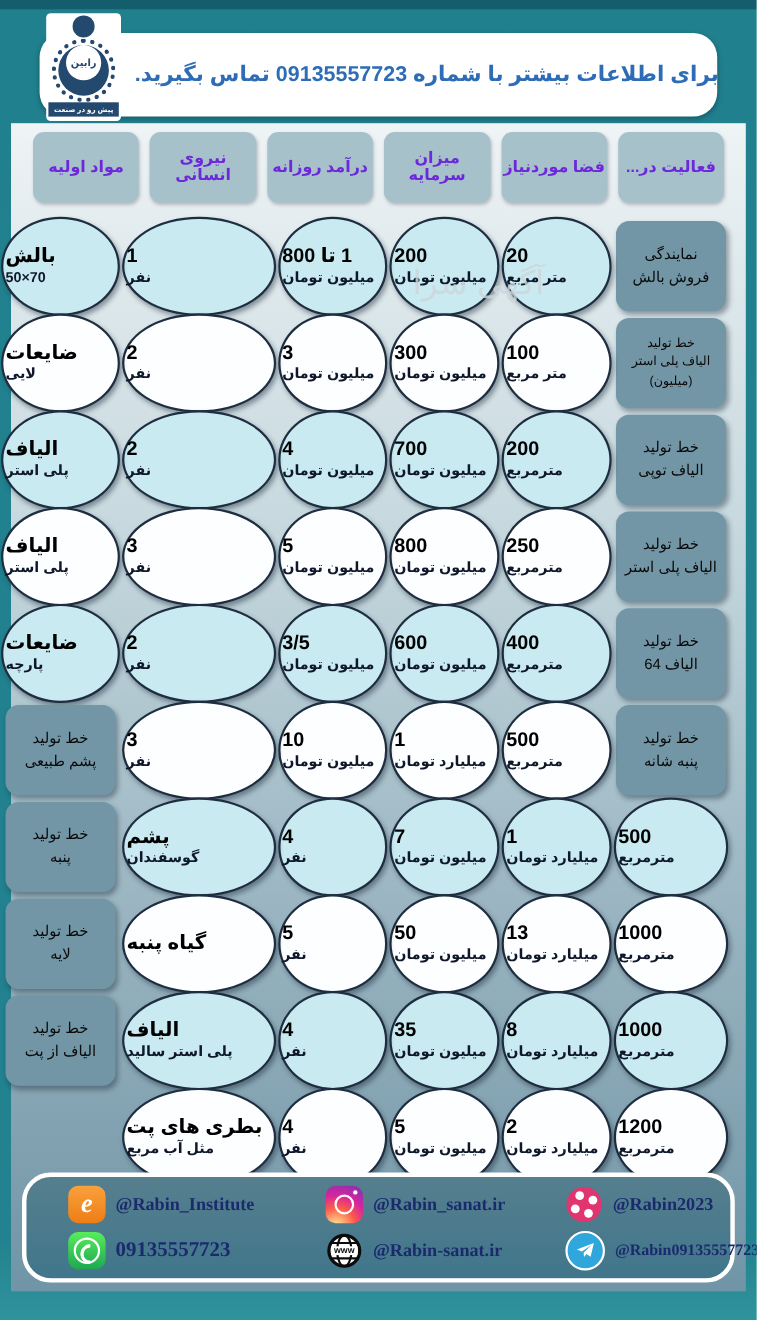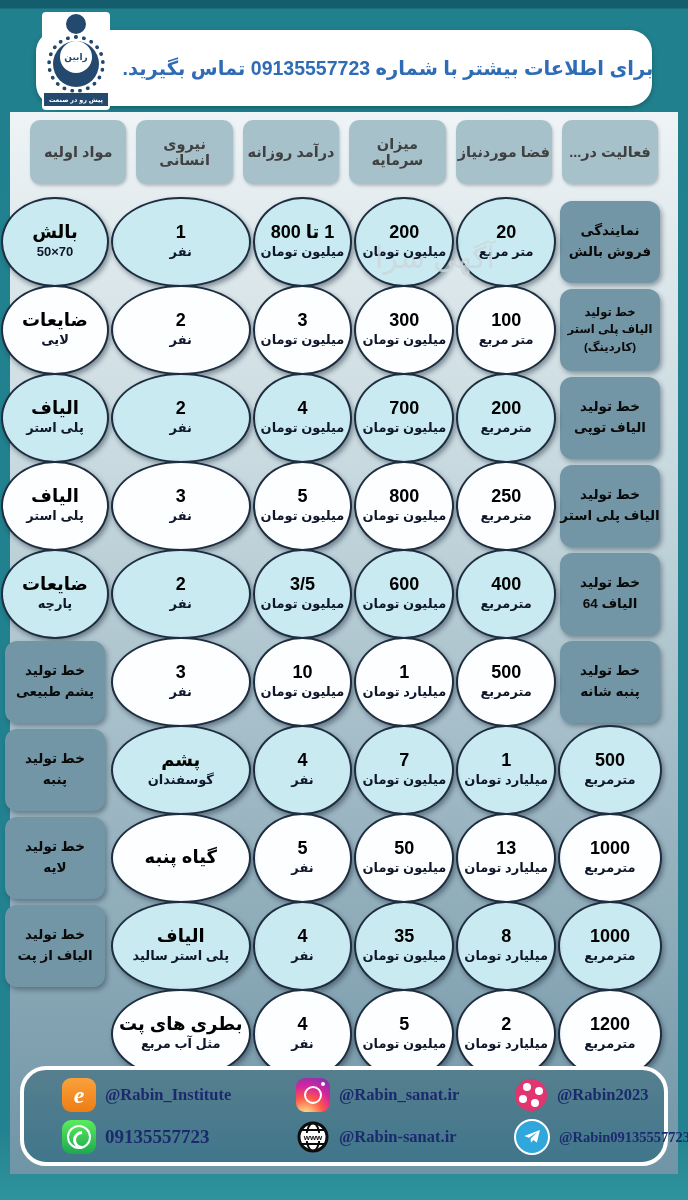--- a/index.html
+++ b/index.html
@@ -23,30 +23,30 @@
     display:flex;align-items:center;justify-content:center;direction:rtl;unicode-bidi:plaintext;white-space:nowrap;}
 
   
   .panel{position:absolute;left:10px;right:10px;top:112px;bottom:26px;
     background:linear-gradient(180deg,#eff4f6 0%,#e2ebee 10%,#c6d8de 35%,#a3bcc7 60%,#84a3b2 85%,#6f95a6 100%);}
 
   
   .thead,.tbody{direction:rtl;display:grid;grid-template-columns:96px repeat(5,1fr);column-gap:10px;padding:0 20px;}
   .thead{margin-top:8px;}
   .hcell{height:60px;background:#a7c1cb;border-radius:10px;display:flex;align-items:center;justify-content:center;
-    color:#404040;font-weight:700;font-size:14.5px;text-align:center;direction:rtl;unicode-bidi:plaintext;
+    color:#6d28d9;font-weight:700;font-size:14.5px;text-align:center;direction:rtl;unicode-bidi:plaintext;
     box-shadow:1px 2px 3px rgba(30,45,60,.25);padding:2px;}
   .tbody{margin-top:14px;grid-auto-rows:88px;align-items:center;justify-items:center;}
   .acell{width:96px;min-height:76px;background:#7296a6;border-radius:12px;display:flex;flex-direction:column;
     align-items:center;justify-content:center;box-shadow:2px 3px 5px rgba(25,40,55,.4);padding:3px 2px;}
-  .aline{direction:rtl;unicode-bidi:plaintext;color:#0a0a0a;font-weight:700;font-size:13.5px;line-height:1.55;
+  .aline{direction:rtl;unicode-bidi:plaintext;color:#0a0a0a;font-weight:400;font-size:13.5px;line-height:1.55;
     white-space:nowrap;text-align:right;}
   .acell-small .aline{font-size:11.5px;line-height:1.5;}
   .oval{width:100%;height:82px;border-radius:50%;border:2px solid #1e2d3f;display:flex;flex-direction:column;
-    align-items:center;justify-content:center;box-shadow:2px 3px 5px rgba(25,40,55,.45);padding:2px;}
+    align-items:flex-end;justify-content:center;box-shadow:2px 3px 5px rgba(25,40,55,.45);padding:2px;}
   .tint-blue{background:#c8eaf0;}
   .tint-white{background:#fdfeff;}
   .oval-l1{direction:rtl;unicode-bidi:plaintext;color:#000;font-weight:700;font-size:18px;line-height:1.2;white-space:nowrap;}
   .oval-l2{direction:rtl;unicode-bidi:plaintext;color:#0f172a;font-weight:700;font-size:13px;line-height:1.45;white-space:nowrap;}
 
   .watermark{position:absolute;top:128px;left:365px;direction:rtl;unicode-bidi:plaintext;font-size:30px;
     font-weight:400;color:#cdd7db;opacity:.8;letter-spacing:1px;}
 
   
   .footer{position:absolute;left:10px;right:10px;bottom:8px;height:84px;border:4px solid #ffffff;border-radius:26px;
@@ -128,21 +128,21 @@
           <span class="oval-l1">1</span>
           <span class="oval-l2">نفر</span>
         </div>
         <div class="oval tint-blue">
           <span class="oval-l1">بالش</span>
           <span class="oval-l2">50×70</span>
         </div>
         <div class="acell acell-small">
           <span class="aline">خط تولید</span>
           <span class="aline">الیاف پلی استر</span>
-          <span class="aline">(کاردینگ)</span>
+          <span class="aline">(میلیون)</span>
         </div>
         <div class="oval tint-white">
           <span class="oval-l1">100</span>
           <span class="oval-l2">متر مربع</span>
         </div>
         <div class="oval tint-white">
           <span class="oval-l1">300</span>
           <span class="oval-l2">میلیون تومان</span>
         </div>
         <div class="oval tint-white">

